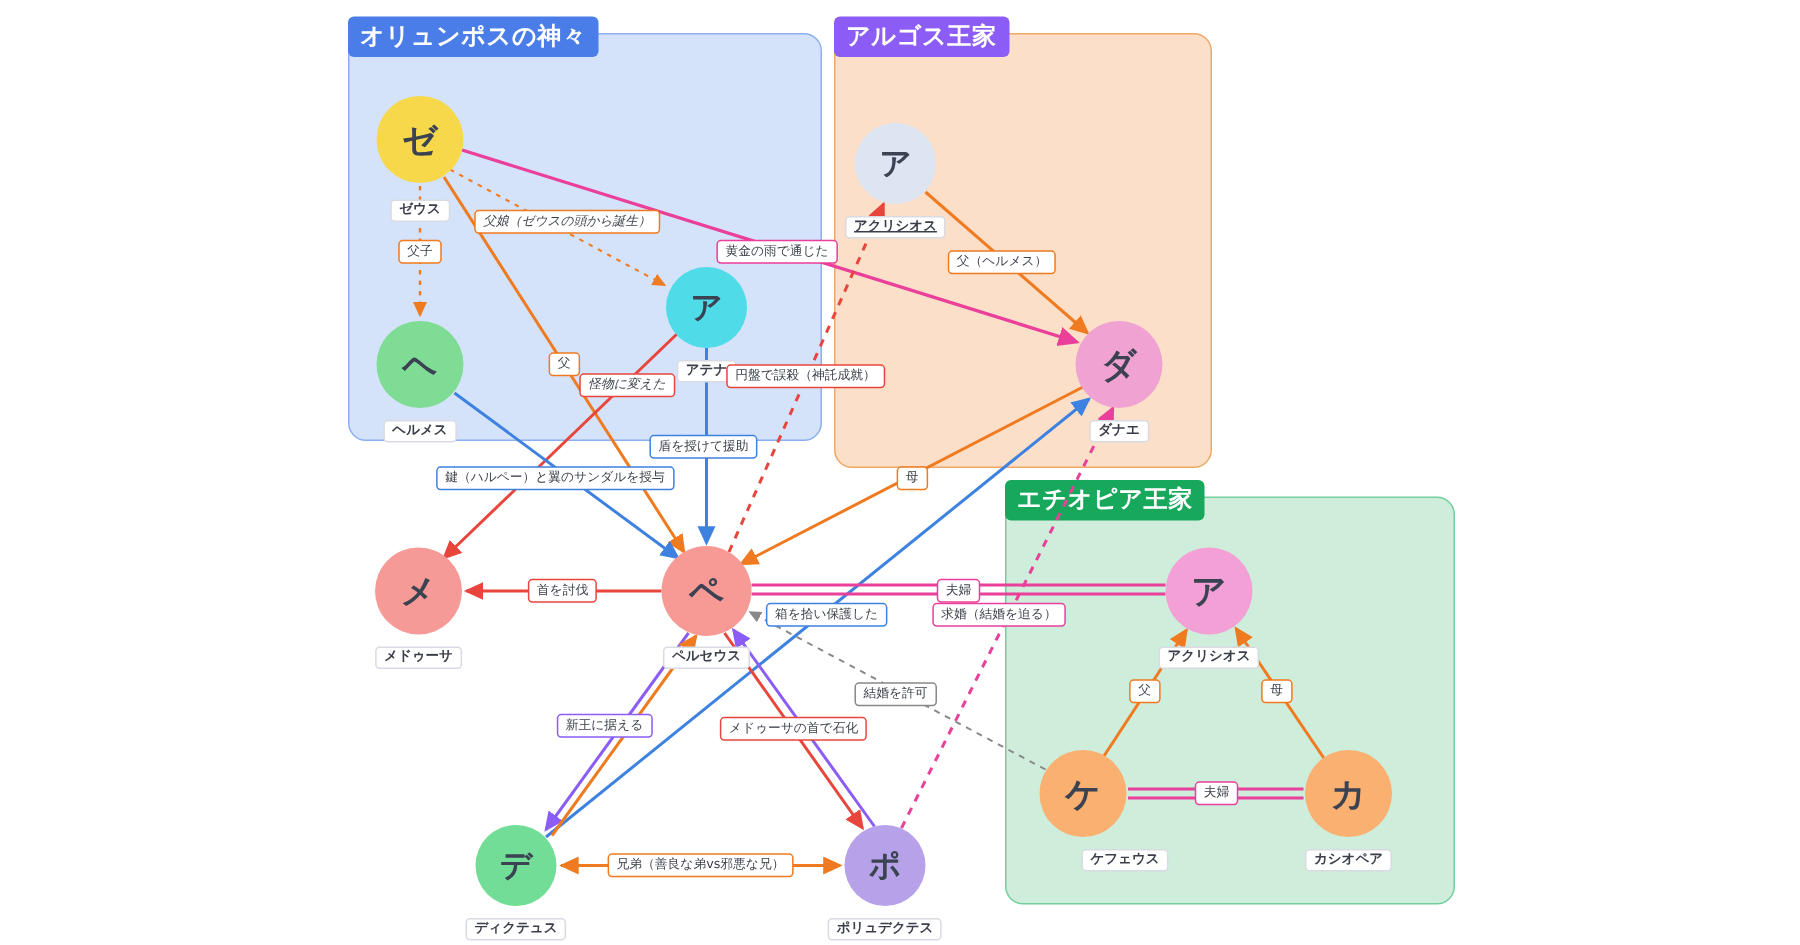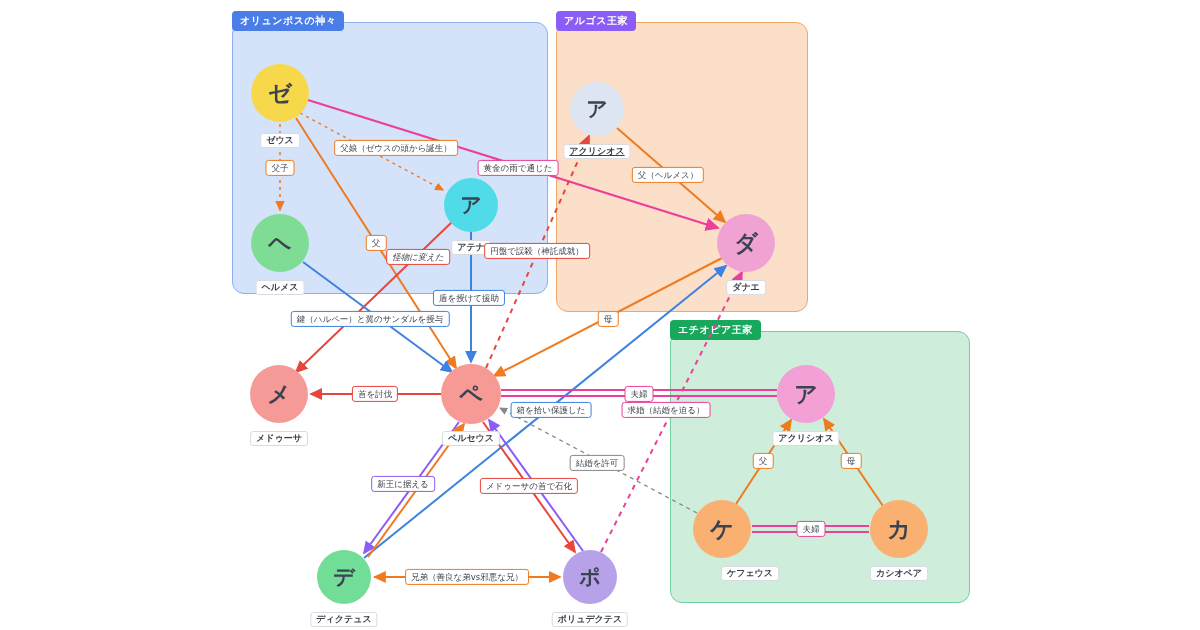--- a/index.html
+++ b/index.html
@@ -11,21 +11,21 @@
     overflow:hidden;
     position:relative;
   }
   #stage{position:relative;width:1200px;height:630px;}
   svg#wires{position:absolute;left:0;top:0;width:1200px;height:630px;}
 
   
   .group{position:absolute;border-radius:12px;box-sizing:border-box;}
   .group-title{
     position:absolute;
-    font-size:10px;font-weight:bold;color:#fff;
+    font-size:16px;font-weight:bold;color:#fff;
     padding:3px 8px;border-radius:4px;white-space:nowrap;
     letter-spacing:.5px;
   }
 
   
   .node{
     position:absolute;border-radius:50%;
     display:flex;align-items:center;justify-content:center;
     color:#3b4252;font-weight:bold;
     box-sizing:border-box;
@@ -160,21 +160,21 @@
       <div class="node" style="left: 870px; top: 500px; width: 58px; height: 58px; background: rgb(249, 176, 112); color: rgb(59, 66, 82); font-size: 23px;">カ</div>
       <div class="node-label" style="left: 899px; top: 566px;">カシオペア</div>
       <div class="node" style="left: 317px; top: 550px; width: 54px; height: 54px; background: rgb(114, 221, 150); color: rgb(59, 66, 82); font-size: 21px;">デ</div>
       <div class="node-label" style="left: 344px; top: 612px;">ディクテュス</div>
       <div class="node" style="left: 563px; top: 550px; width: 54px; height: 54px; background: rgb(183, 162, 234); color: rgb(59, 66, 82); font-size: 21px;">ポ</div>
       <div class="node-label" style="left: 590px; top: 612px;">ポリュデクテス</div>
     </div>
 
   <div id="elabels-layer">
       <div class="elabel" style="left: 280px; top: 168px; border-color: rgb(240, 122, 31);">父子</div>
-      <div class="elabel" style="left: 396px; top: 148px; border-color: rgb(240, 122, 31);">父娘（ゼウスの頭から誕生）</div>
+      <div class="elabel" style="left: 378px; top: 148px; border-color: rgb(240, 122, 31); font-style: italic;">父娘（ゼウスの頭から誕生）</div>
       <div class="elabel" style="left: 518px; top: 168px; border-color: rgb(234, 63, 154);">黄金の雨で通じた</div>
       <div class="elabel" style="left: 376px; top: 243px; border-color: rgb(240, 122, 31);">父</div>
       <div class="elabel" style="left: 418px; top: 257px; border-color: rgb(232, 69, 60); font-style: italic;">怪物に変えた</div>
       <div class="elabel" style="left: 469px; top: 298px; border-color: rgb(61, 130, 224);">盾を授けて援助</div>
       <div class="elabel" style="left: 370px; top: 319px; border-color: rgb(61, 130, 224);">鍵（ハルペー）と翼のサンダルを授与</div>
       <div class="elabel" style="left: 537px; top: 251px; border-color: rgb(232, 69, 60);">円盤で誤殺（神託成就）</div>
       <div class="elabel" style="left: 668px; top: 175px; border-color: rgb(240, 122, 31);">父（ヘルメス）</div>
       <div class="elabel" style="left: 608px; top: 319px; border-color: rgb(240, 122, 31);">母</div>
       <div class="elabel" style="left: 375px; top: 394px; border-color: rgb(232, 69, 60);">首を討伐</div>
       <div class="elabel" style="left: 639px; top: 394px; border-color: rgb(234, 63, 154);">夫婦</div>

